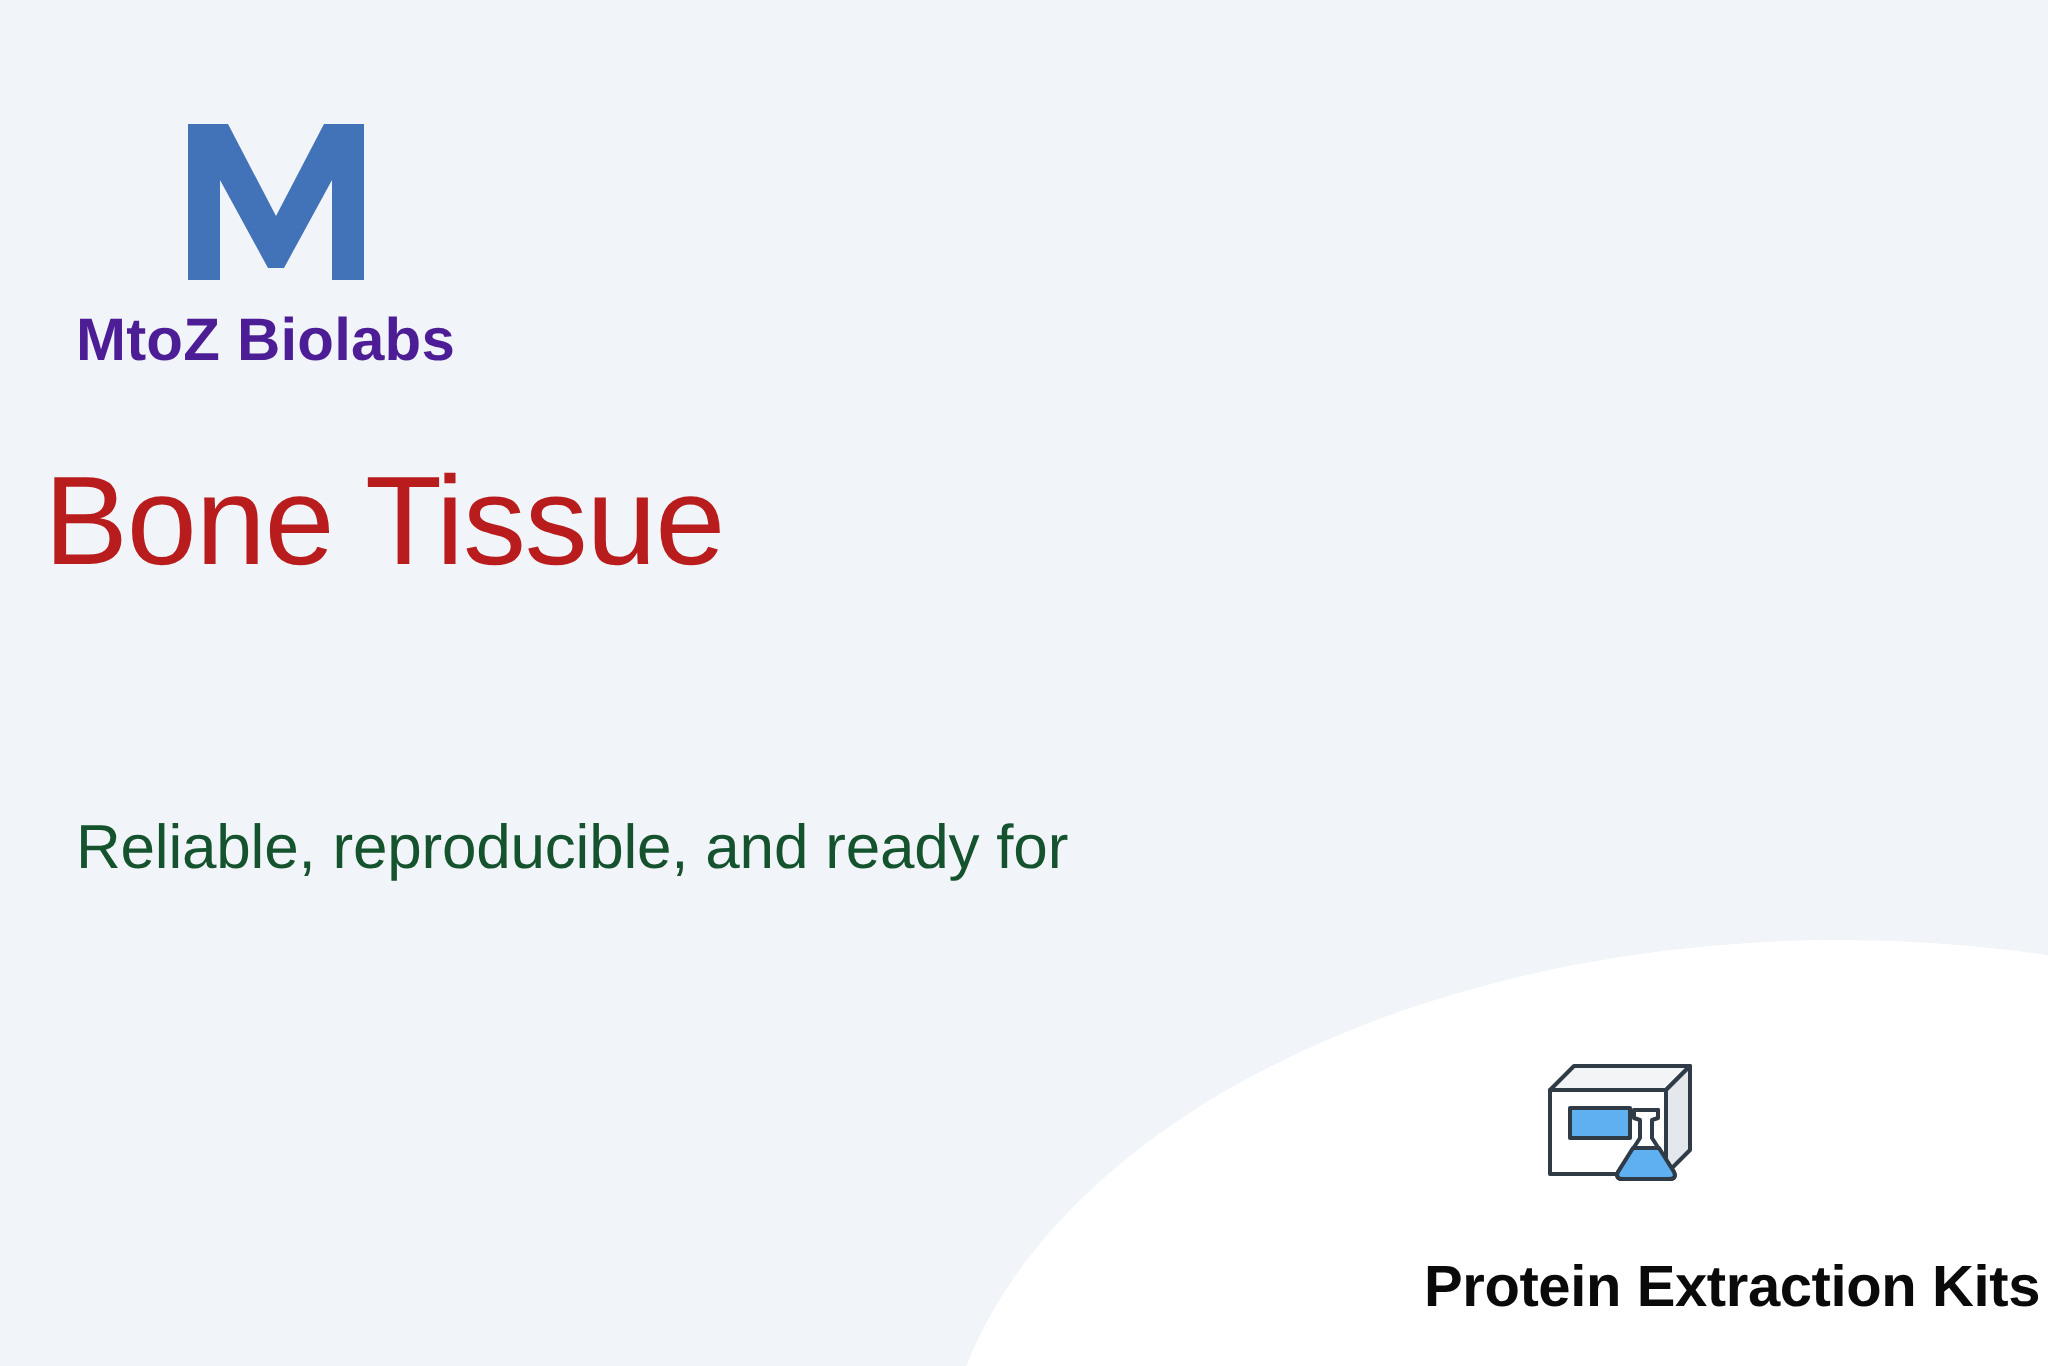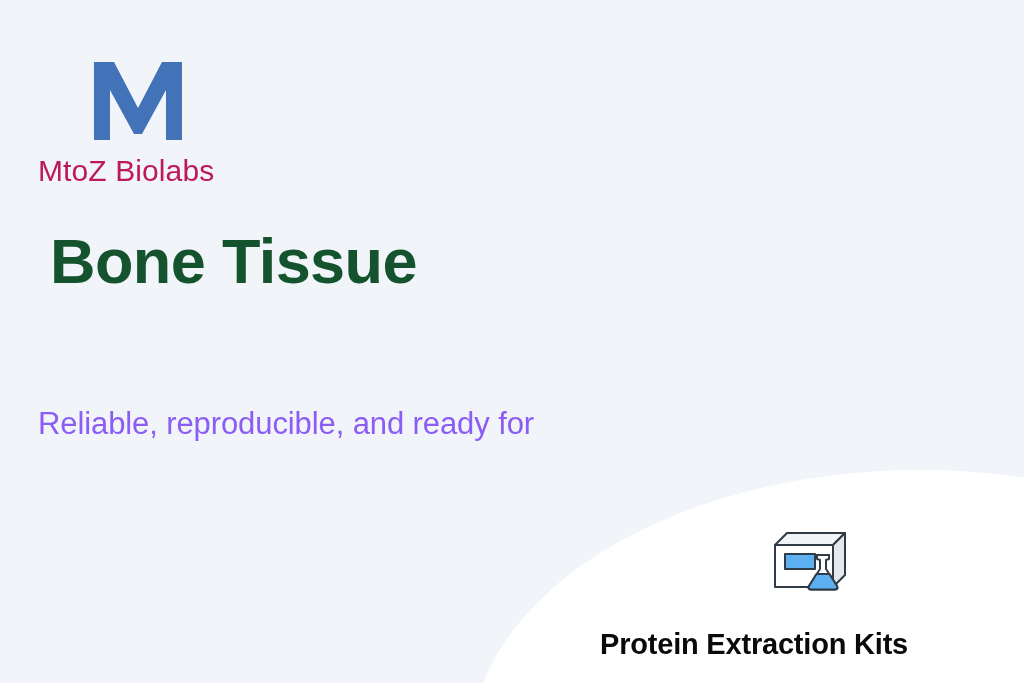--- a/index.html
+++ b/index.html
@@ -41,69 +41,69 @@
     display: block;
     width: 100px;
     height: 86px;
     margin-left: 50px;
   }
   .brand-name {
     display: block;
     margin-top: 10px;
     font-size: 30px;
     line-height: 34px;
-    font-weight: 400;
+    font-weight: 700;
     letter-spacing: 0.1px;
-    color: #be185d;
+    color: #4c1d95;
     white-space: nowrap;
   }
 
   
   .headline {
     position: absolute;
-    left: 50px;
+    left: 22px;
     top: 219px;
     width: 700px;
     margin: 0;
     font-size: 63px;
     line-height: 85px;
-    font-weight: 700;
+    font-weight: 400;
     letter-spacing: -0.6px;
-    color: #14532d;
+    color: #b91c1c;
   }
   .headline .line {
     display: block;
     white-space: nowrap;
   }
 
   
   .subtitle {
     position: absolute;
     left: 38px;
     top: 401px;
     width: 640px;
     margin: 0;
     font-size: 31px;
     line-height: 45px;
     font-weight: 400;
     letter-spacing: -0.1px;
-    color: #8b5cf6;
+    color: #14532d;
   }
   .subtitle .line {
     display: block;
     white-space: nowrap;
   }
 
   
   .category {
     position: absolute;
     right: 4px;
     bottom: 22px;
     width: 420px;
-    text-align: left;
+    text-align: right;
   }
   .category-icon {
     display: block;
     width: 78px;
     height: 62px;
     margin: 0 auto 36px auto;
   }
   .category-label {
     display: block;
     font-size: 29px;

